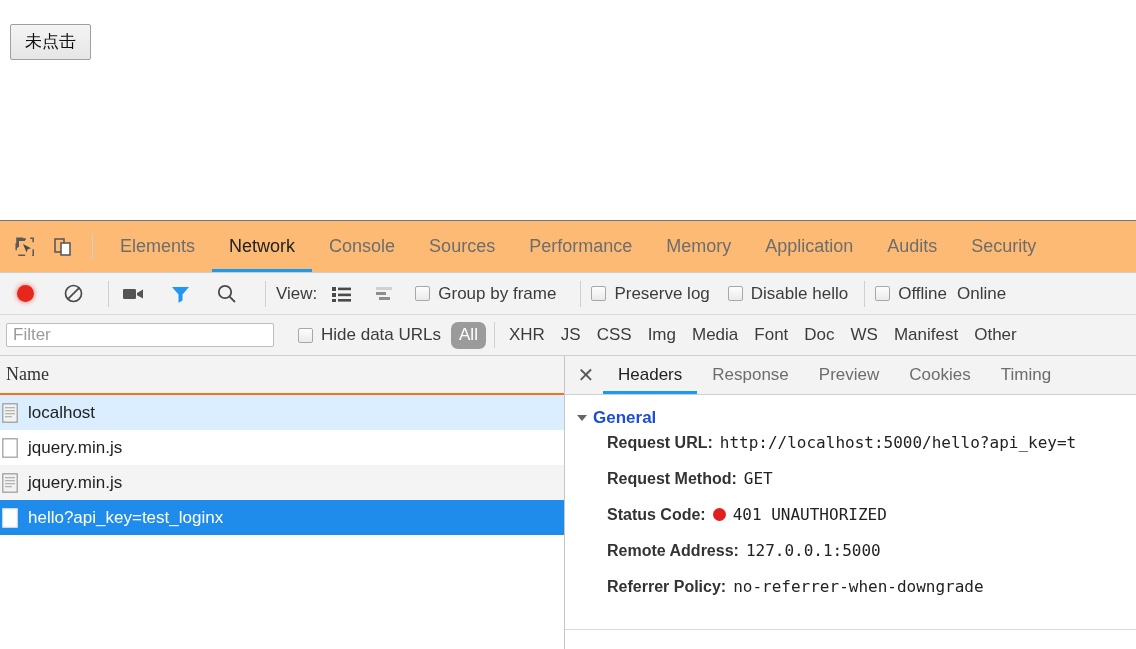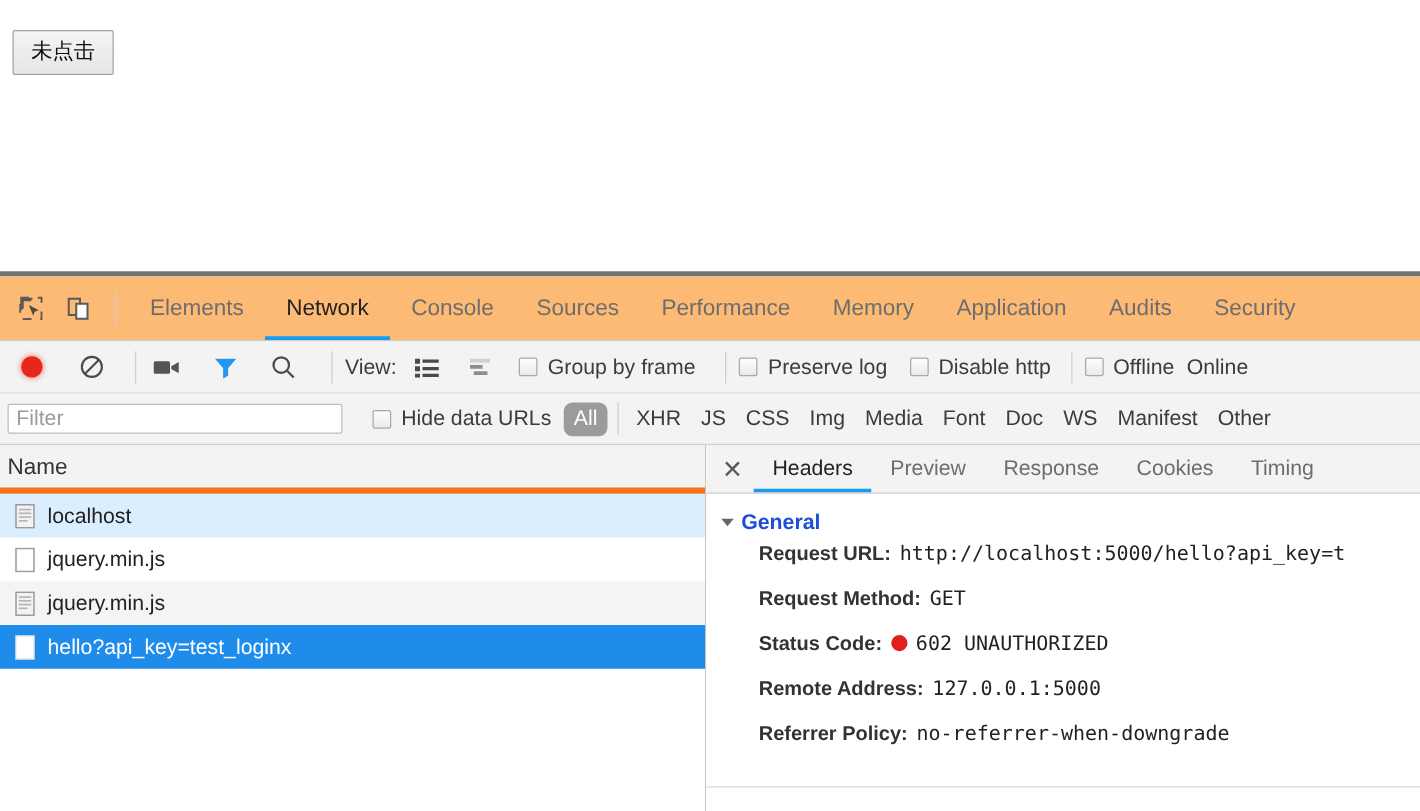--- a/index.html
+++ b/index.html
@@ -20,21 +20,21 @@
     height: 649px;
     display: flex;
     flex-direction: column;
   }
 
   
   .page-viewport {
     height: 221px;
     background: #ffffff;
     position: relative;
-    border-bottom: 4px solid #737373;
+    border-bottom: 1px solid #737373;
     box-sizing: border-box;
   }
   .page-button {
     position: absolute;
     left: 10px;
     top: 24px;
     padding: 7px 14px;
     font-size: 17px;
     font-family: "DejaVu Sans", sans-serif;
     color: #101010;
@@ -230,35 +230,36 @@
     flex-direction: column;
     background: #ffffff;
     min-height: 0;
   }
   .req-head {
     height: 39px;
     display: flex;
     align-items: center;
     padding-left: 6px;
     background: #f3f3f3;
-    border-bottom: 5px solid #f97316;
+    border-bottom: 2px solid #f97316;
     box-sizing: border-box;
     font-size: 18px;
     color: #333333;
     flex: 0 0 auto;
+    font-family: Liberation Serif, serif;
   }
   .req-list {
     flex: 1;
     overflow: hidden;
   }
   .req-row {
     height: 35px;
     display: flex;
     align-items: center;
-    padding-left: 12px;
+    padding-left: 2px;
     font-size: 17px;
     color: #222222;
     box-sizing: border-box;
     cursor: default;
   }
   .req-row.alt { background: #f4f4f4; }
   .req-row.hovered { background: #dbeeff; }
   .req-row.selected { background: #1f8ceb; color: #ffffff; }
   .doc-icon {
     width: 16px;
@@ -479,21 +480,21 @@
         <span class="cbox"></span>
         <span class="cb-text">Group by frame</span>
       </div>
       <div class="vsep"></div>
       <div class="cb-group" style="margin-right:18px">
         <span class="cbox"></span>
         <span class="cb-text">Preserve log</span>
       </div>
       <div class="cb-group" style="margin-right:6px">
         <span class="cbox"></span>
-        <span class="cb-text">Disable http</span>
+        <span class="cb-text">Disable hello</span>
       </div>
       <div class="vsep"></div>
       <div class="cb-group" style="margin-right:6px">
         <span class="cbox"></span>
         <span class="cb-text">Offline</span>
       </div>
       <div class="online-text">Online</div>
     </div>
 
     <div class="net-filterbar">
@@ -564,22 +565,22 @@
 
         </div>
       </div>
 
       <div class="splitter"></div>
 
       <div class="detail-pane">
         <div class="detail-tabs">
           <div class="close-x">✕</div>
           <div class="d-tab active">Headers</div>
+          <div class="d-tab">Response</div>
           <div class="d-tab">Preview</div>
-          <div class="d-tab">Response</div>
           <div class="d-tab">Cookies</div>
           <div class="d-tab">Timing</div>
         </div>
 
         <div class="detail-body">
           <div class="section-title">
             <span class="tri"></span>
             <span>General</span>
           </div>
 
@@ -589,21 +590,21 @@
           </div>
 
           <div class="kv-row">
             <span class="kv-key">Request Method:</span>
             <span class="kv-val">GET</span>
           </div>
 
           <div class="kv-row">
             <span class="kv-key">Status Code:</span>
             <span class="status-dot"></span>
-            <span class="kv-val" style="margin-left:4px">602 UNAUTHORIZED</span>
+            <span class="kv-val" style="margin-left:4px">401 UNAUTHORIZED</span>
           </div>
 
           <div class="kv-row">
             <span class="kv-key">Remote Address:</span>
             <span class="kv-val">127.0.0.1:5000</span>
           </div>
 
           <div class="kv-row">
             <span class="kv-key">Referrer Policy:</span>
             <span class="kv-val">no-referrer-when-downgrade</span>

